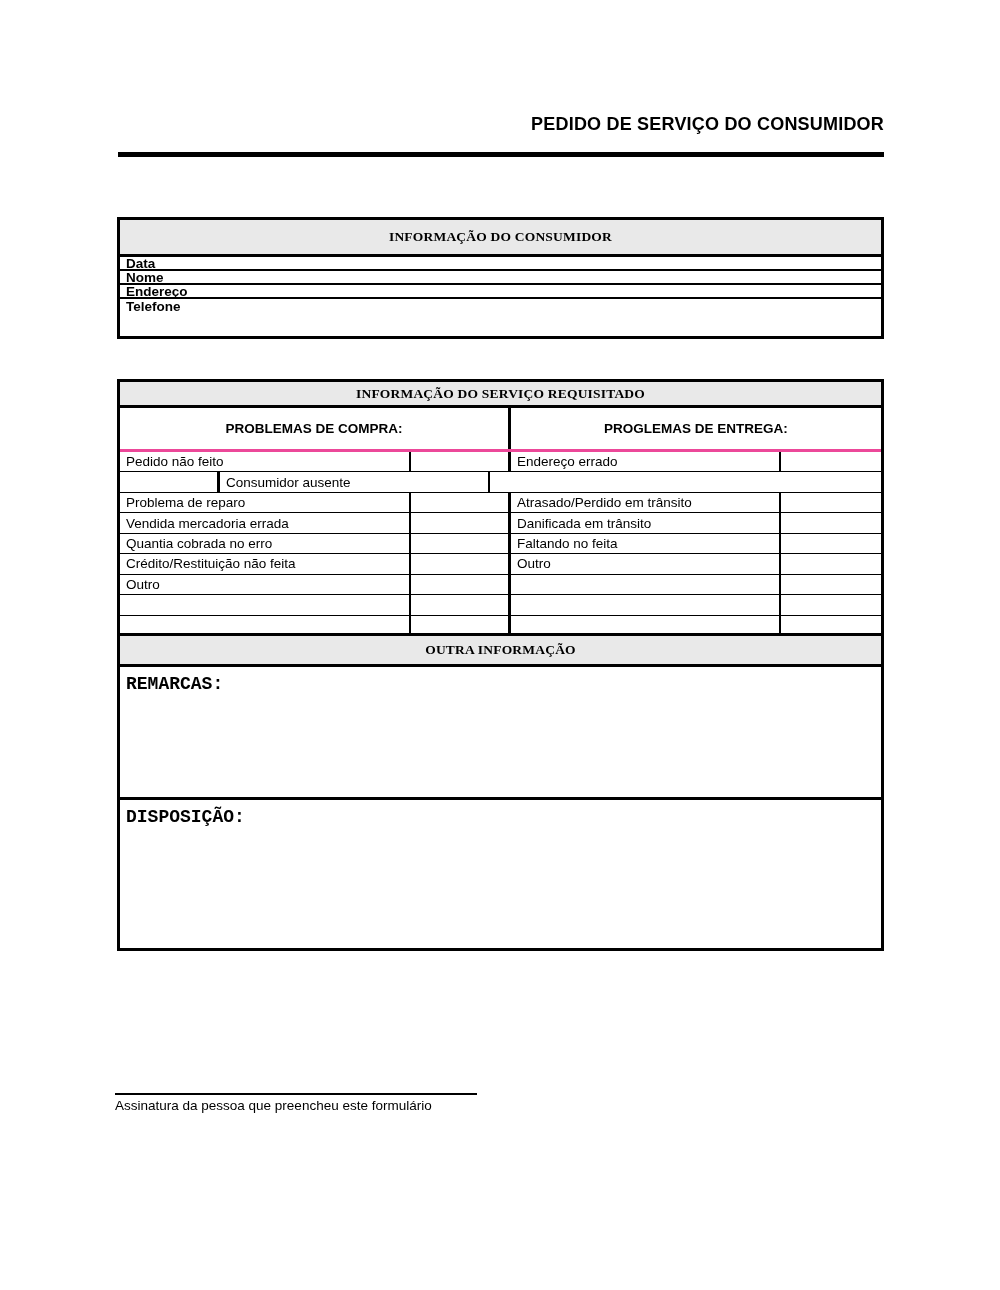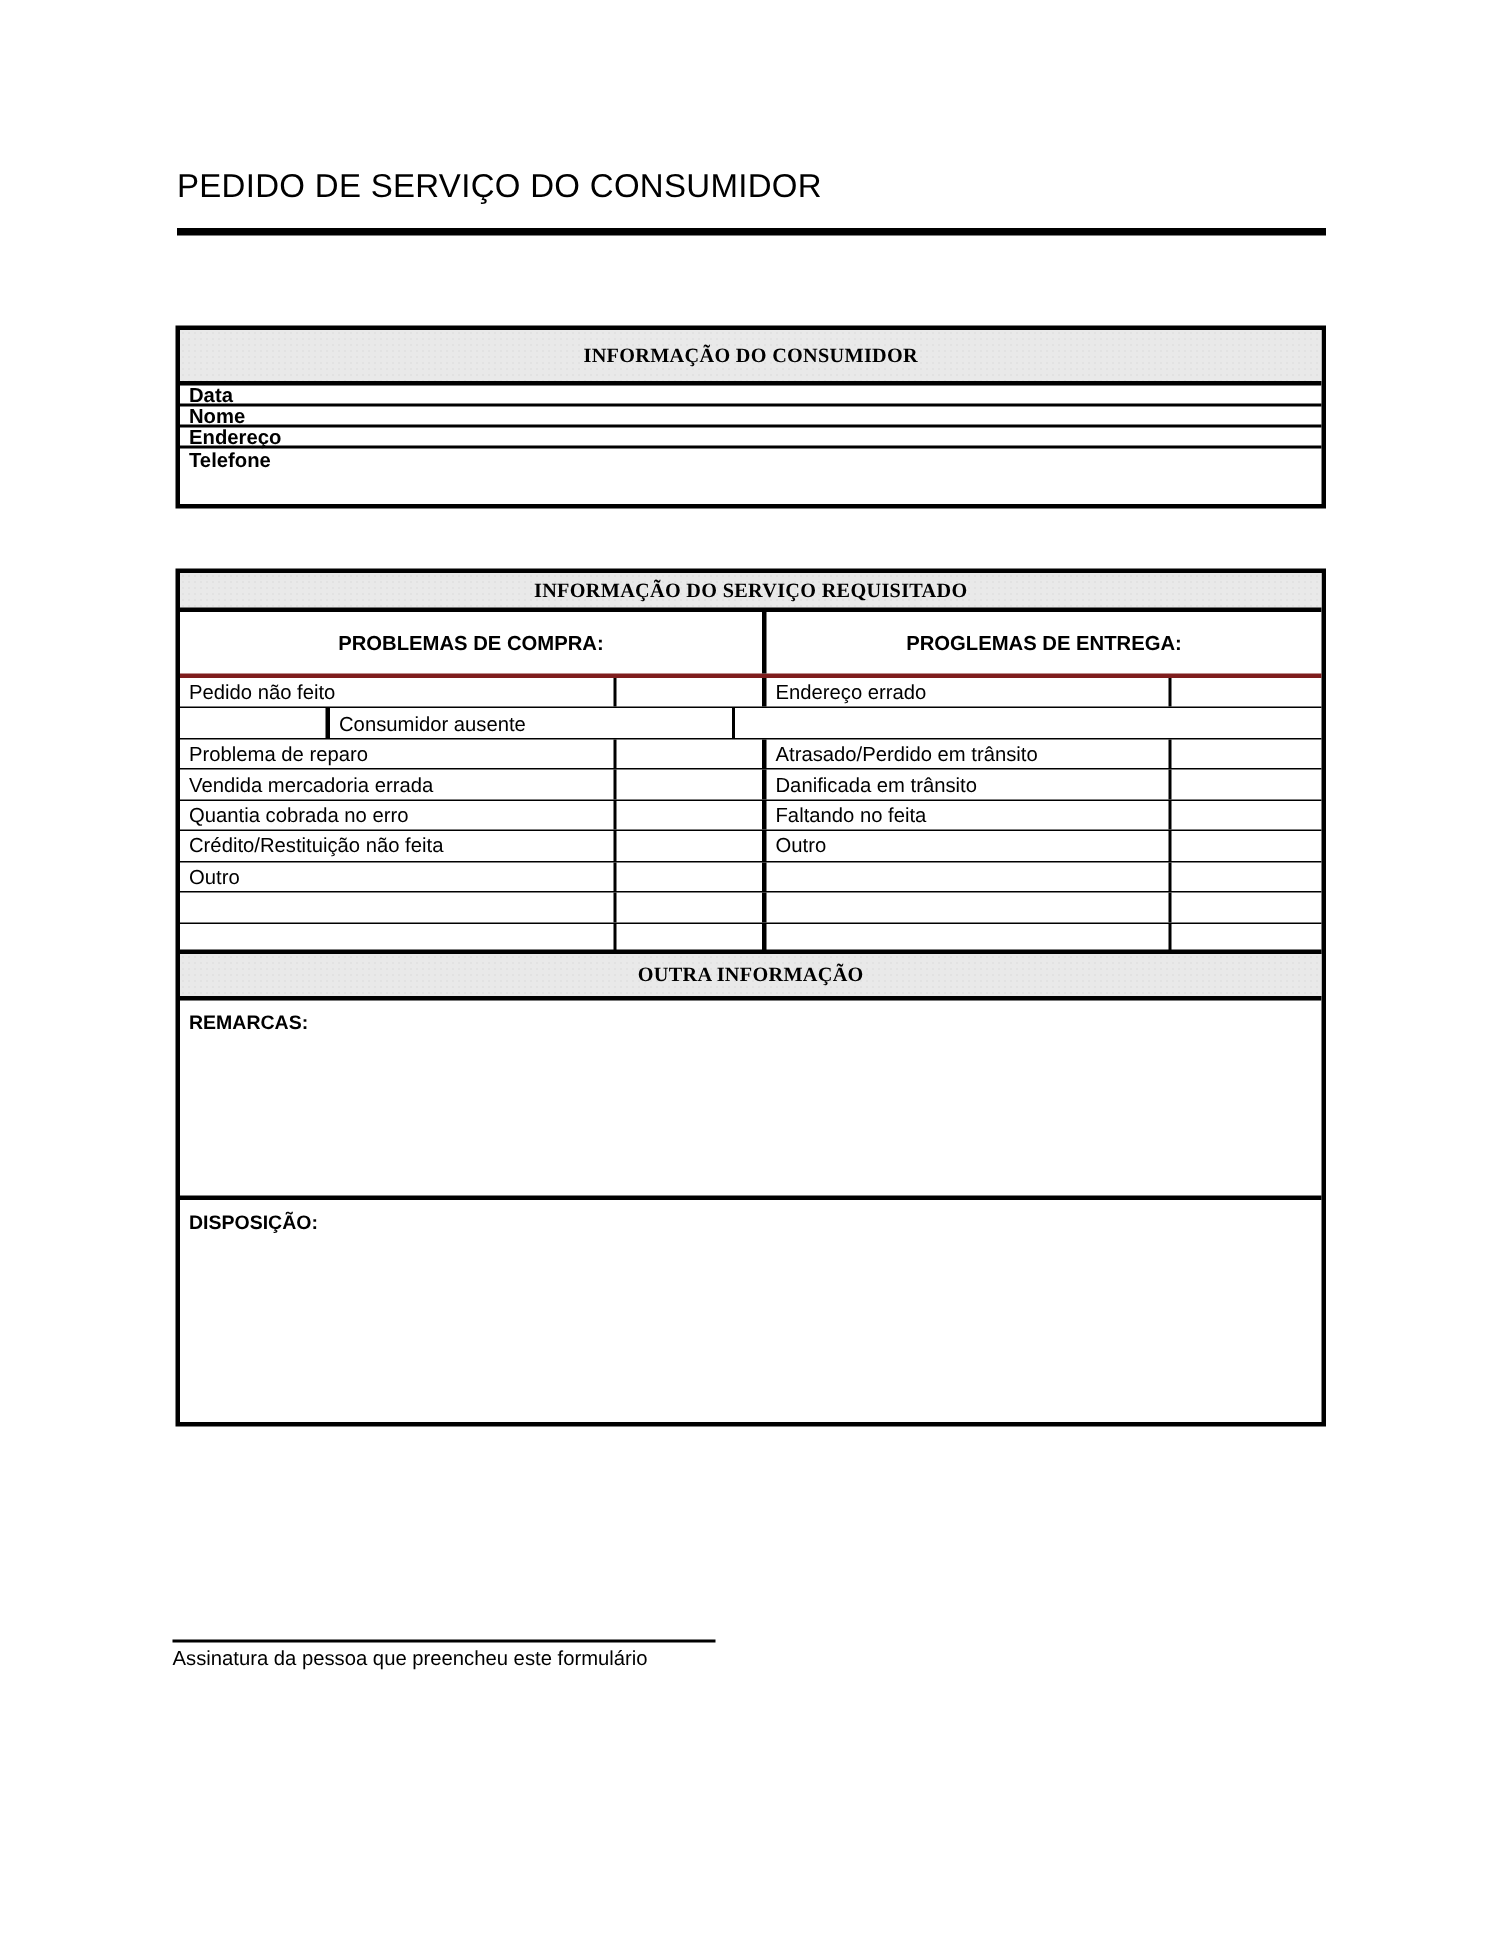--- a/index.html
+++ b/index.html
@@ -23,23 +23,23 @@
     width: 1000px;
     height: 1290px;
   }
 
   
   .doc-title {
     position: absolute;
     left: 118px;
     top: 108px;
     width: 766px;
-    text-align: left;
-    font-size: 22px;
-    font-weight: normal;
+    text-align: right;
+    font-size: 18px;
+    font-weight: bold;
     letter-spacing: 0.2px;
     line-height: 32px;
   }
   .title-rule {
     position: absolute;
     left: 118px;
     top: 152px;
     width: 766px;
     height: 5px;
     background: #000000;
@@ -100,21 +100,21 @@
     height: 572px;
   }
   #tbl-service .band.top {
     height: 26px;
     border-bottom: 3px solid #000000;
   }
 
   .cat-head {
     display: flex;
     height: 44px;
-    border-bottom: 3px solid #7f1d1d;
+    border-bottom: 3px solid #ec4899;
     box-sizing: border-box;
   }
   .cat-head .cat {
     display: flex;
     align-items: center;
     justify-content: center;
     font-weight: bold;
     font-size: 13.5px;
     box-sizing: border-box;
   }
@@ -154,22 +154,23 @@
   .c-r-box   { width: 100px; border-right: none; }
 
   #tbl-service .band.other {
     height: 31px;
     border-bottom: 3px solid #000000;
   }
 
   .free-block {
     box-sizing: border-box;
     padding: 7px 0 0 6px;
-    font-size: 13px;
-    font-weight: bold;
+    font-size: 18px;
+    font-weight: bold;
+    font-family: Liberation Mono, monospace;
   }
   #remarks-block   { height: 133px; border-bottom: 3px solid #000000; }
   #disposition-block { height: 134px; }
 
   
   .sig-line {
     position: absolute;
     left: 115px;
     top: 1093px;
     width: 362px;

